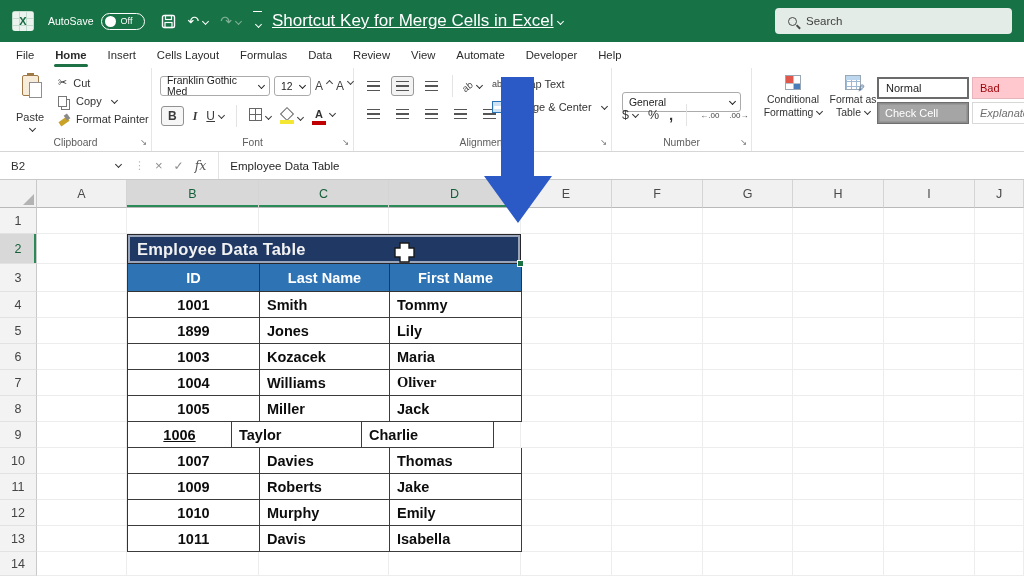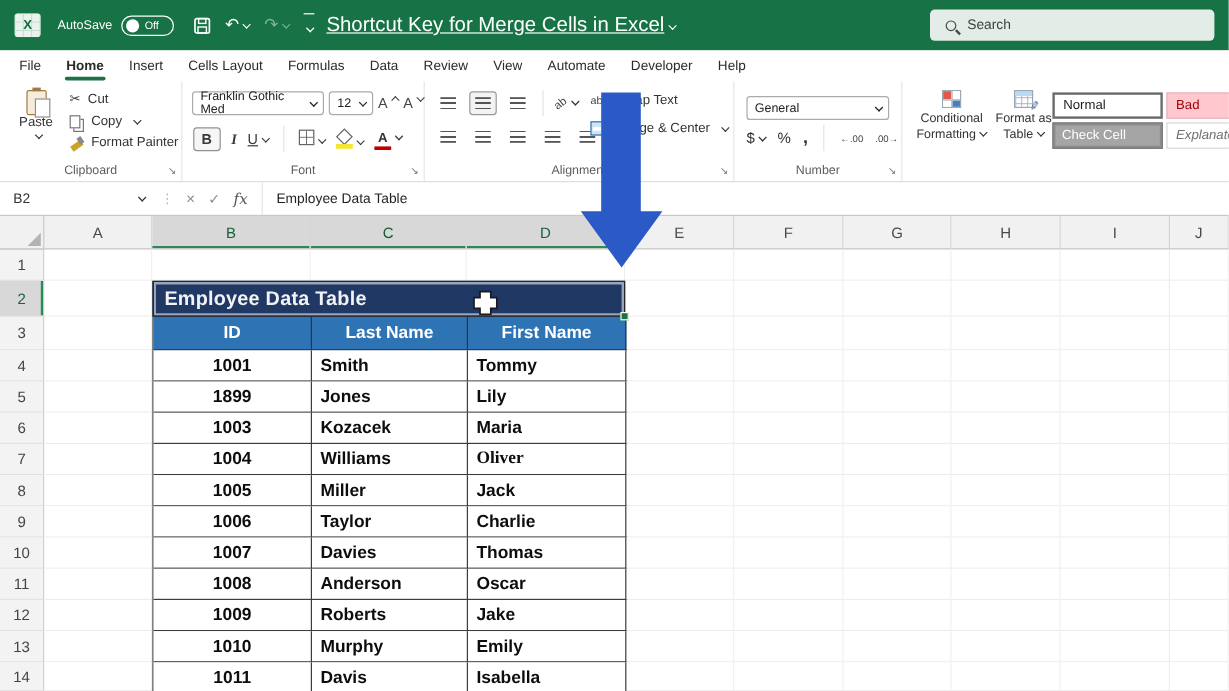--- a/index.html
+++ b/index.html
@@ -53,21 +53,21 @@
   .g-font { left:152px; width:202px; }
   .g-align { left:354px; width:258px; }
   .g-num  { left:612px; width:140px; }
   .g-styles { left:752px; width:272px; border-right:none; }
 
   
   .paste-btn { position:absolute; left:10px; top:7px; width:40px; text-align:center; }
   .clipboard-ic { width:17px; height:21px; border:1.5px solid #a07a46; border-radius:2px; margin:0 auto; position:relative; background:#f7ecd9; }
   .clipboard-ic::before { content:""; position:absolute; left:4px; top:-3px; width:7px; height:3px; background:#a07a46; }
   .clipboard-ic::after { content:""; position:absolute; right:-4px; bottom:-3px; width:11px; height:14px; background:#fff; border:1px solid #8f8f8f; }
-  .paste-btn .lbl { margin-top:0; }
+  .paste-btn .lbl { margin-top:15px; }
   .clip-actions { position:absolute; left:58px; top:8px; display:flex; flex-direction:column; gap:6px; }
   .act { display:flex; align-items:center; gap:6px; white-space:nowrap; }
   .copy-ic { width:9px; height:11px; border:1.2px solid #777; background:#fff; box-shadow:3px 3px 0 -1px #fff, 3px 3px 0 0 #777; margin-right:3px; }
   .brush-ic { width:12px; height:12px; position:relative; }
   .brush-ic::before { content:""; position:absolute; left:1px; top:6px; width:10px; height:5px; background:#c9a227; transform:rotate(-35deg); }
   .brush-ic::after { content:""; position:absolute; left:7px; top:1px; width:4px; height:6px; background:#8a8a8a; transform:rotate(-35deg); }
 
   
   .selbox { border:1px solid #ababab; border-radius:3px; height:20px; background:#fff;
     display:flex; align-items:center; justify-content:space-between; padding:0 5px 0 6px; font-size:10.4px; color:#222; }
@@ -96,21 +96,21 @@
   .align-row2 { position:absolute; left:8px; top:36px; display:flex; gap:6px; align-items:center; }
   .vsep { width:1px; height:22px; background:#e3e3e3; margin:0 3px; }
   .orient-ic { font-size:9.5px; transform:rotate(-38deg); color:#444; letter-spacing:0; }
   .indent-ic { position:relative; }
   .wrapmerge { position:absolute; left:138px; top:10px; display:flex; flex-direction:column; gap:11px; }
   .wrap-ic { font-size:9px; color:#444; line-height:1; }
   .merge-ic { width:16px; height:12px; border:1px solid #2E74B5; background:#cfe3f7; position:relative; }
   .merge-ic::after { content:""; position:absolute; left:1px; right:1px; top:4px; height:3px; background:#fff; }
 
   
-  .num-row1 { position:absolute; left:10px; top:12px; }
+  .num-row1 { position:absolute; left:10px; top:24px; }
   .num-row2 { position:absolute; left:10px; top:36px; display:flex; gap:10px; align-items:center; font-size:12.5px; color:#333; }
   .comma { font-weight:700; font-size:15px; line-height:10px; }
   .dec-ic { font-size:8px; color:#444; letter-spacing:0; white-space:nowrap; }
 
   
   .bigbtn { position:absolute; text-align:center; font-size:10.4px; color:#333; line-height:1.25; }
   .cf-ic, .fat-ic { width:16px; height:15px; margin:0 auto 3px; border:1px solid #9aa7b5; display:grid;
     grid-template-columns:1fr 1fr; grid-template-rows:1fr 1fr; }
   .cf-ic span:nth-child(1){ background:#e2574c; } .cf-ic span:nth-child(2){ background:#fff; border-left:1px solid #b9c1cb;}
   .cf-ic span:nth-child(3){ background:#fff; border-top:1px solid #b9c1cb;} .cf-ic span:nth-child(4){ background:#4a7ebb; border-left:1px solid #b9c1cb; border-top:1px solid #b9c1cb;}
@@ -604,33 +604,28 @@
             <div class="et-c num" style="width: 132px;">1004</div>
             <div class="et-c txt" style="width: 130px;">Williams</div>
             <div class="et-c txt" style="width: 132px; font-family: Liberation Serif, serif;">Oliver</div>
           </div>
           <div class="et-row">
             <div class="et-c num" style="width: 132px;">1005</div>
             <div class="et-c txt" style="width: 130px;">Miller</div>
             <div class="et-c txt" style="width: 132px;">Jack</div>
           </div>
           <div class="et-row">
-            <div class="et-c num" style="width: 132px;">1006</div>
+            <div class="et-c num" style="width: 104px; text-decoration: underline;">1006</div>
             <div class="et-c txt" style="width: 130px;">Taylor</div>
             <div class="et-c txt" style="width: 132px;">Charlie</div>
           </div>
           <div class="et-row">
             <div class="et-c num" style="width: 132px;">1007</div>
             <div class="et-c txt" style="width: 130px;">Davies</div>
             <div class="et-c txt" style="width: 132px;">Thomas</div>
-          </div>
-          <div class="et-row">
-            <div class="et-c num" style="width: 132px;">1008</div>
-            <div class="et-c txt" style="width: 130px;">Anderson</div>
-            <div class="et-c txt" style="width: 132px;">Oscar</div>
           </div>
           <div class="et-row">
             <div class="et-c num" style="width: 132px;">1009</div>
             <div class="et-c txt" style="width: 130px;">Roberts</div>
             <div class="et-c txt" style="width: 132px;">Jake</div>
           </div>
           <div class="et-row">
             <div class="et-c num" style="width: 132px;">1010</div>
             <div class="et-c txt" style="width: 130px;">Murphy</div>
             <div class="et-c txt" style="width: 132px;">Emily</div>

